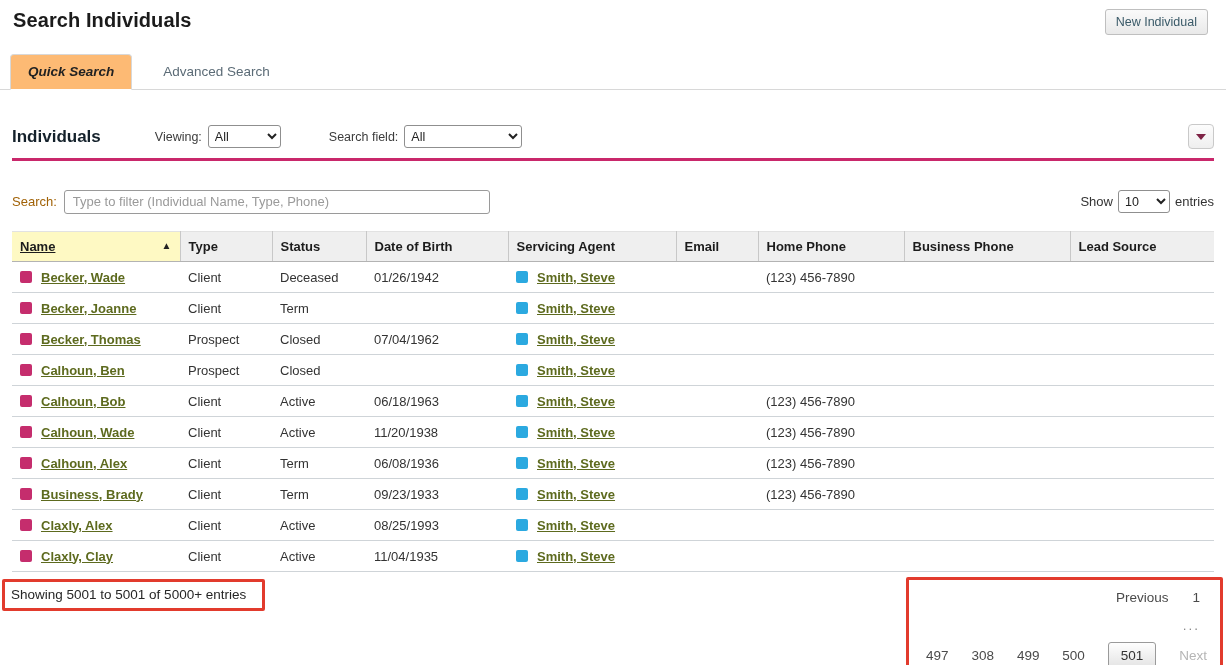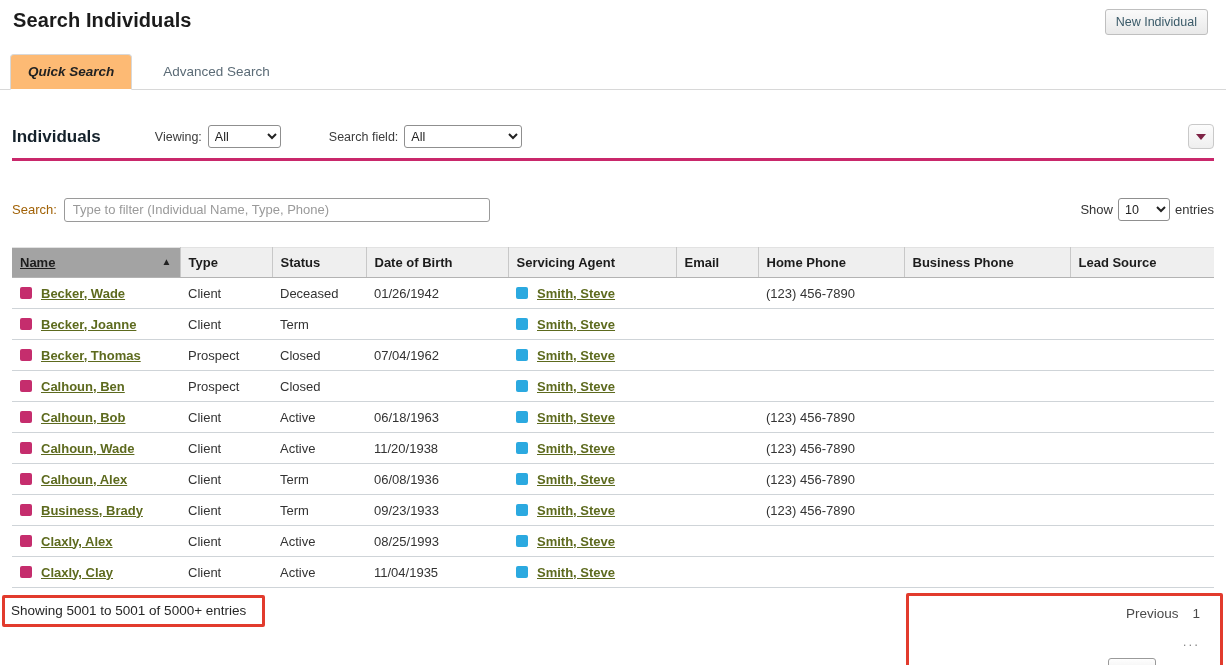--- a/index.html
+++ b/index.html
@@ -32,41 +32,41 @@
                 border-top: 6px solid #7e2346; }
   .accent-rule { height: 3px; margin: 9px 12px 0 12px; border: none; }
 
   
   .filter-row { display: flex; align-items: center; padding: 0 12px; margin-top: 21px; }
   .search-label { font-size: 13px; color: #a16207; margin-right: 7px; }
   .search-input { width: 426px; height: 24px; border: 1px solid #9a9a9a; border-radius: 3px;
                   font-size: 13px; padding: 0 8px; color: #222; font-family: inherit; }
   .search-input::placeholder { color: #9a9a9a; }
   .show-group { margin-left: auto; display: flex; align-items: center; font-size: 13px; color: #333; justify-content: center; }
-  .sel-show { width: 52px; margin: 16px 5px; }
+  .sel-show { width: 52px; margin: 8px 5px; }
 
   
   table { border-collapse: collapse; table-layout: fixed; width: 1202px; margin: 10px 12px 0; font-size: 13px; }
   thead th { background: #efefef; text-align: left; font-weight: 700; color: #1c1c1c;
              padding: 7px 8px; border-right: 1px solid #c8c8c8; border-top: 1px solid #e2e2e2;
              border-bottom: 1px solid #b3b3b3; cursor: pointer; position: relative; white-space: nowrap; }
   thead th:last-child { border-right: none; }
-  thead th.sorted { background: #a3a3a3; text-decoration: underline; }
+  thead th.sorted { background: #fef9c3; text-decoration: underline; }
   .sort-arrow { float: right; font-size: 10px; color: #222; margin-top: 1px; }
   tbody td { padding: 7px 8px; border-bottom: 1px solid #cfd4d8; color: #333; white-space: nowrap;
              overflow: hidden; height: 31px; }
   .sq { display: inline-block; width: 12px; height: 12px; border-radius: 2px; margin-right: 9px; vertical-align: -1px; }
   .grid-link { text-decoration: underline; cursor: pointer; font-weight: bold; }
 
   
   .footer { display: flex; justify-content: space-between; align-items: flex-start; margin: 5px 3px 0 2px; }
   .annot { border-radius: 2px; }
   .showing-box { padding: 5px 16px 6px 6px; font-size: 13.5px; color: #262626; margin-top: 2px; }
   .pagination-box { width: 317px; font-size: 13.5px; color: #4a4a4a; }
-  .pg-line1 { display: flex; justify-content: flex-end; gap: 14px; padding: 10px 20px 0 0; }
+  .pg-line1 { display: flex; justify-content: flex-end; gap: 24px; padding: 10px 20px 0 0; }
   .pg-prev { cursor: pointer; }
   .pg-first { cursor: pointer; }
   .pg-line2 { text-align: right; padding: 13px 20px 0 0; color: #8a8a8a; letter-spacing: 2px; }
   .pg-line3 { display: flex; justify-content: space-between; align-items: center; padding: 9px 13px 11px 17px; }
   .page-num { cursor: pointer; }
   .page-num.current { border: 1px solid #9a9a9a; background: linear-gradient(#fefefe, #e3e3e3);
                       padding: 5px 12px; border-radius: 3px; color: #333; }
   .pg-next { color: #b5b5b5; }
 </style>
 </head>

